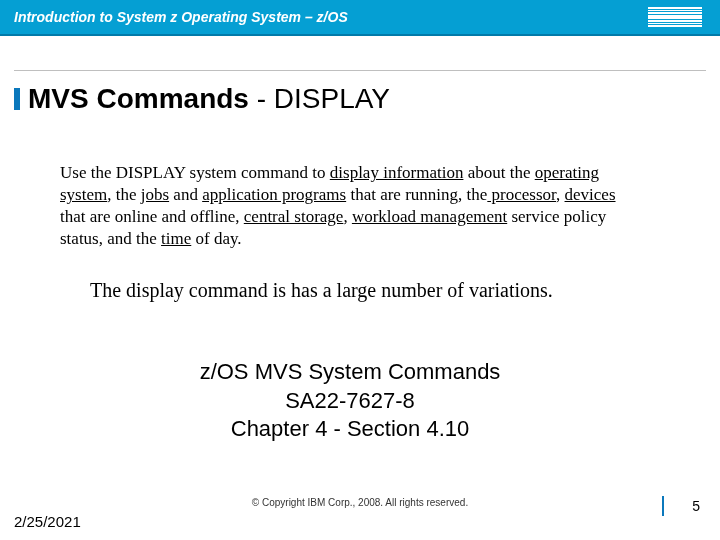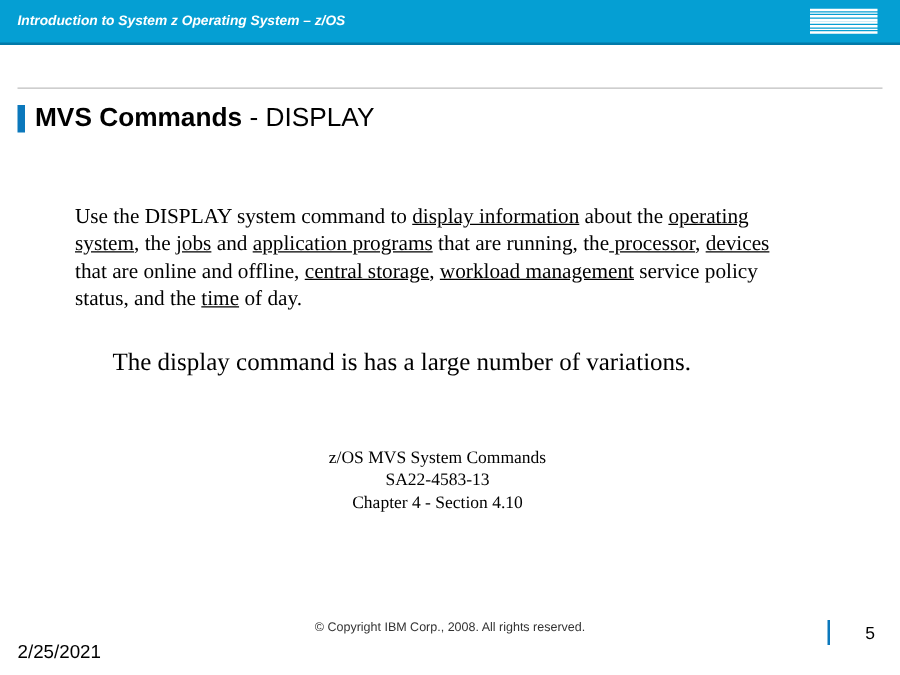--- a/index.html
+++ b/index.html
@@ -17,21 +17,21 @@
     background: #059fd3;
     height: 34px;
     display: flex;
     align-items: center;
     justify-content: space-between;
     padding: 0 18px 0 14px;
     border-bottom: 2px solid #027aa9;
   }
   .header-title {
     color: #fff;
-    font-size: 11px;
+    font-size: 14px;
     font-style: italic;
     font-weight: bold;
   }
   .logo {
     width: 54px;
     height: 20px;
     display: flex;
     flex-direction: column;
     justify-content: space-between;
   }
@@ -48,21 +48,21 @@
     display: flex;
     align-items: center;
   }
   .accent {
     width: 6px;
     height: 22px;
     background: #0b78bc;
     margin-right: 8px;
   }
   .slide-title {
-    font-size: 21px;
+    font-size: 28px;
     font-weight: bold;
   }
   .slide-title .light {
     font-weight: normal;
   }
   .body-p1 {
     position: absolute;
     left: 60px;
     top: 162px;
     width: 560px;
@@ -78,22 +78,22 @@
     width: 480px;
     font-family: "Times New Roman", Times, serif;
     font-size: 20px;
     line-height: 1.25;
   }
   .body-p3 {
     position: absolute;
     left: 180px;
     top: 358px;
     width: 340px;
-    font-family: Liberation Serif, serif;
-    font-size: 14px;
+    font-family: Liberation Sans, sans-serif;
+    font-size: 22px;
     line-height: 1.3;
     text-align: center;
   }
   .footer-date {
     position: absolute;
     left: 14px;
     bottom: 10px;
     font-size: 15px;
   }
   .footer-copy {
@@ -150,20 +150,20 @@
 <div class="body-p1">
   <span>Use the DISPLAY system command to </span><span class="u">display information</span><span> about the </span><span class="u">operating system</span><span>, the </span><span class="u">jobs</span><span> and </span><span class="u">application programs</span><span> that are running, the</span><span class="u"> processor</span><span>, </span><span class="u">devices</span><span> that are online and offline, </span><span class="u">central storage</span><span>, </span><span class="u">workload management</span><span> service policy status, and the </span><span class="u">time</span><span> of day.</span>
 </div>
 
 <div class="body-p2">
   <span>The display command is has a large number of variations.</span><br>
 </div>
 
 <div class="body-p3">
   <span>z/OS MVS System Commands</span><br>
-  <span>SA22-4583-13</span><br>
+  <span>SA22-7627-8</span><br>
   <span>Chapter 4 - Section 4.10</span>
 </div>
 
 <div class="footer-copy">© Copyright IBM Corp., 2008. All rights reserved.</div>
 <div class="footer-line"></div>
 <div class="footer-num">5</div>
 <div class="footer-date">2/25/2021</div>
 
 </body></html>

